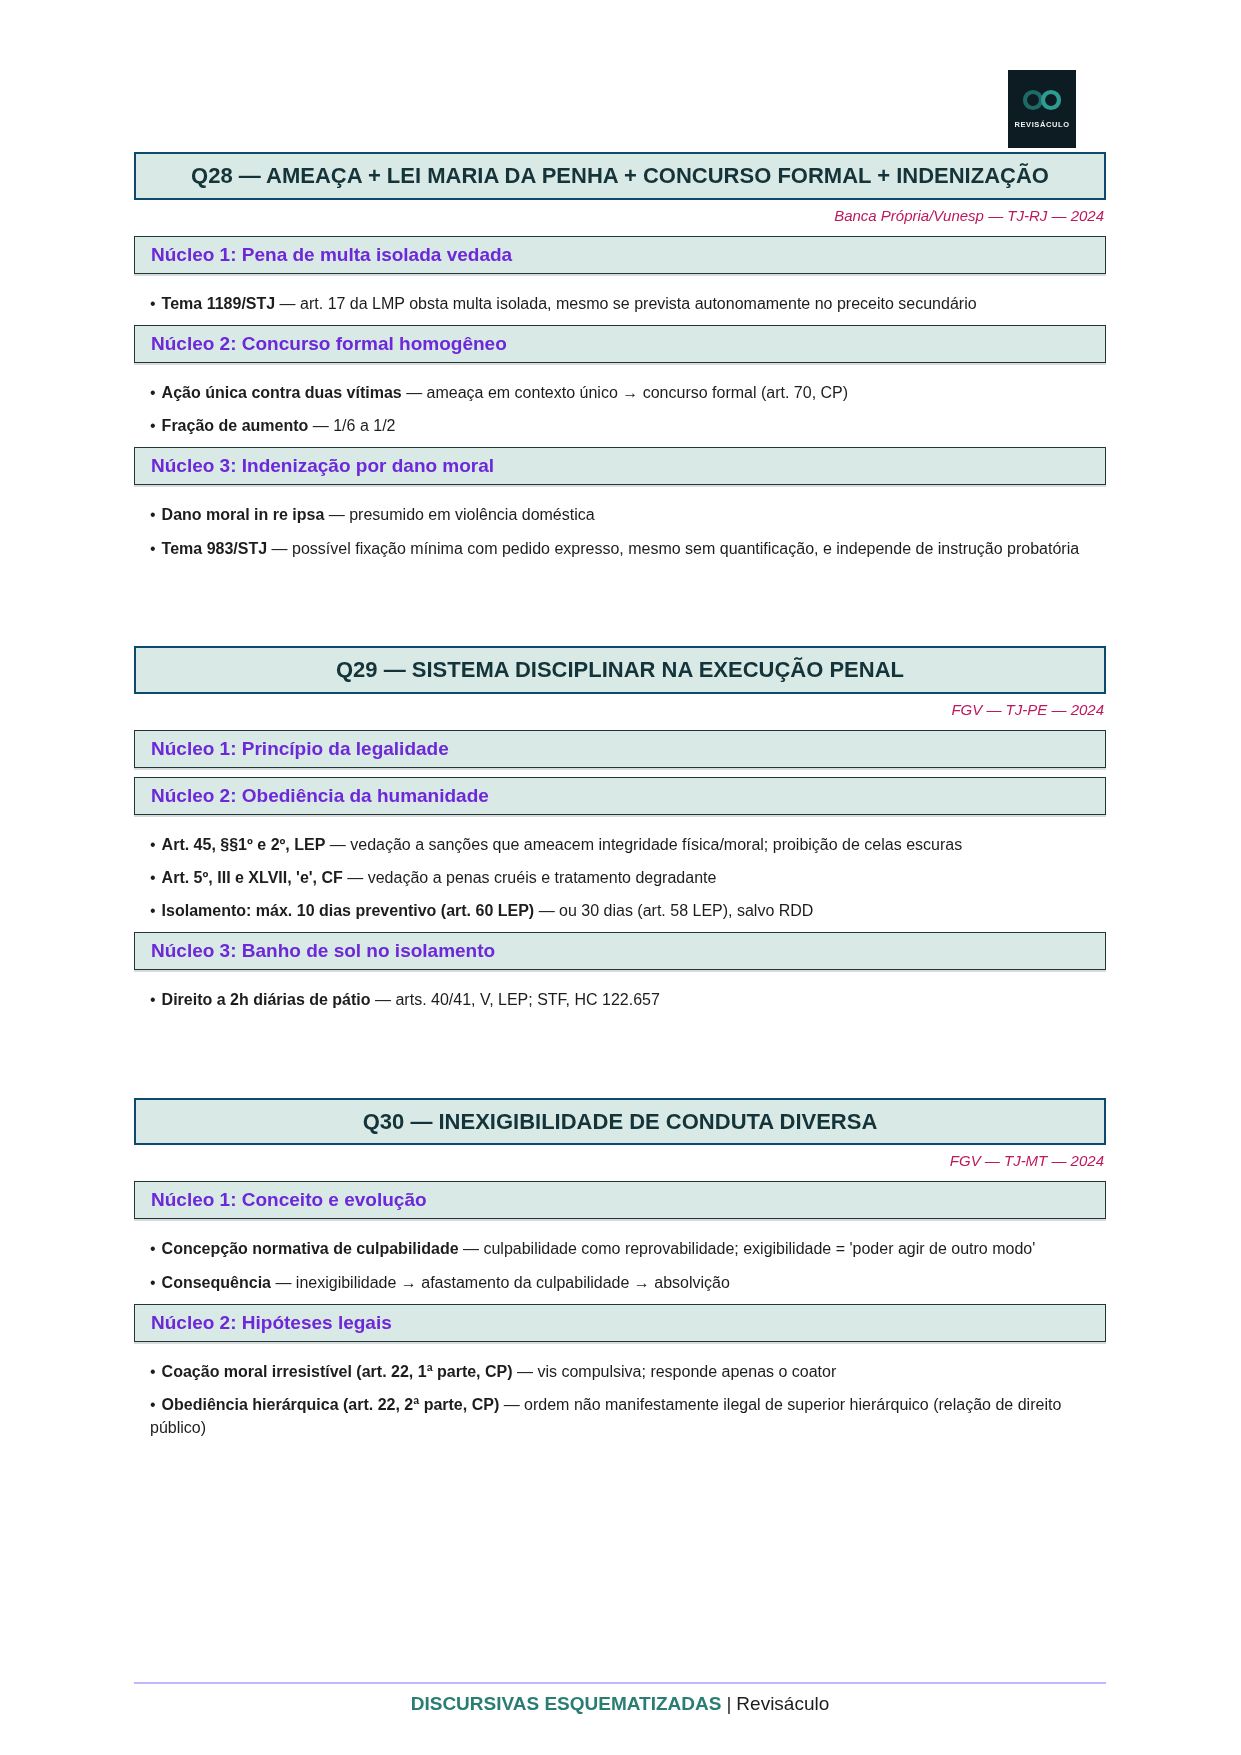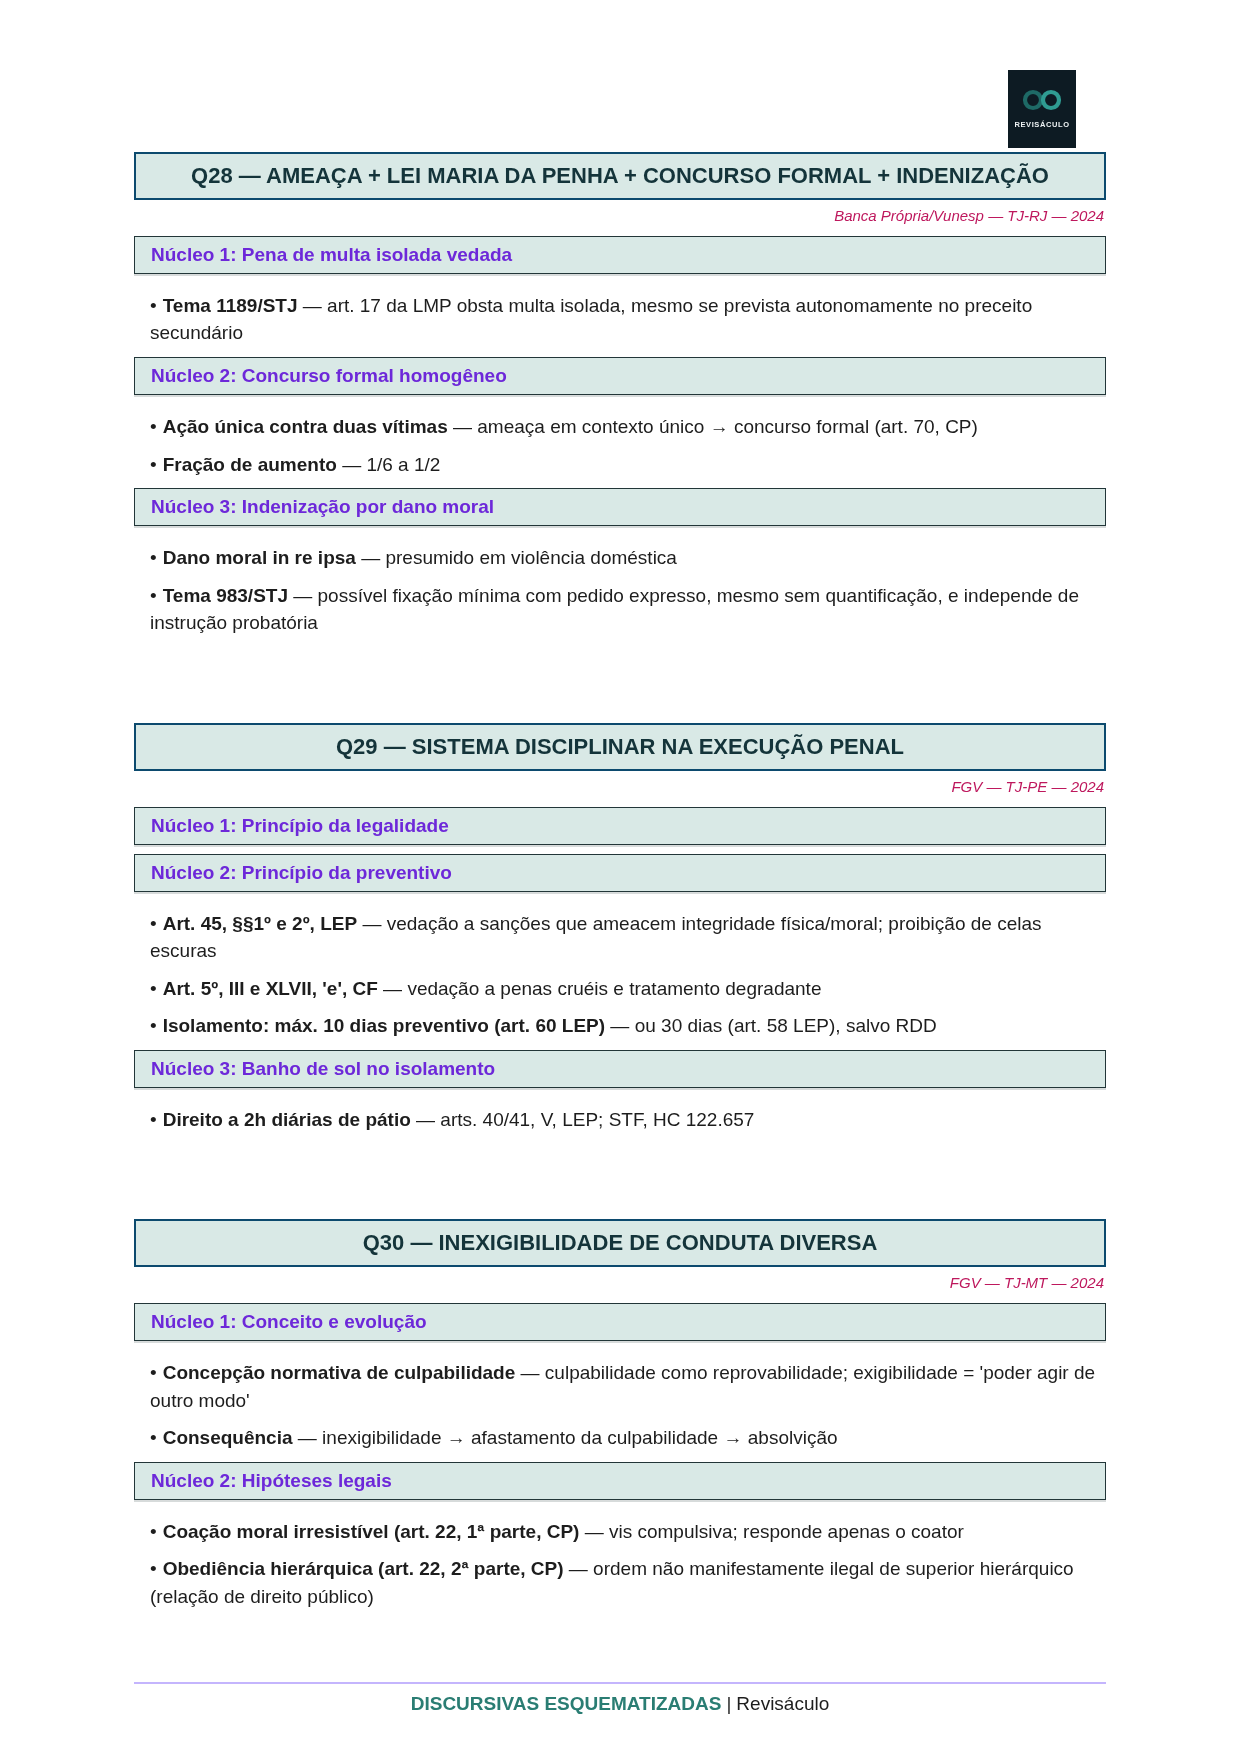--- a/index.html
+++ b/index.html
@@ -53,21 +53,21 @@
     border: 1.5px solid #223638;
     box-shadow: 0 2px 0 rgba(34,54,56,0.18);
     padding: 7px 16px;
     font-size: 19px; font-weight: bold;
     color: #6d28d9;
     margin: 9px 0 6px 0;
   }
   .bullets { padding: 2px 4px 0 16px; }
   .bullet {
     margin: 10px 0;
-    font-size: 19px;
+    font-size: 16px;
     line-height: 1.45;
     color: #1d1d1d;
   }
   .bullet .marker { margin-right: 6px; }
   .bullet b { font-weight: bold; }
   
   .footer {
     position: absolute;
     left: 134px; top: 1682px;
     width: 972px;
@@ -131,21 +131,21 @@
     <div class="q-title-box">
       <span>Q29 — SISTEMA DISCIPLINAR NA EXECUÇÃO PENAL</span>
     </div>
     <div class="q-source">FGV — TJ-PE — 2024</div>
 
     <div class="nucleo-box">
       <span>Núcleo 1: Princípio da legalidade</span>
     </div>
 
     <div class="nucleo-box">
-      <span>Núcleo 2: Princípio da preventivo</span>
+      <span>Núcleo 2: Obediência da humanidade</span>
     </div>
     <div class="bullets">
       <p class="bullet"><span class="marker">•</span><b>Art. 45, §§1º e 2º, LEP</b><span> — vedação a sanções que ameacem integridade física/moral; proibição de celas escuras</span></p>
       <p class="bullet"><span class="marker">•</span><b>Art. 5º, III e XLVII, 'e', CF</b><span> — vedação a penas cruéis e tratamento degradante</span></p>
       <p class="bullet"><span class="marker">•</span><b>Isolamento: máx. 10 dias preventivo (art. 60 LEP)</b><span> — ou 30 dias (art. 58 LEP), salvo RDD</span></p>
     </div>
 
     <div class="nucleo-box">
       <span>Núcleo 3: Banho de sol no isolamento</span>
     </div>

